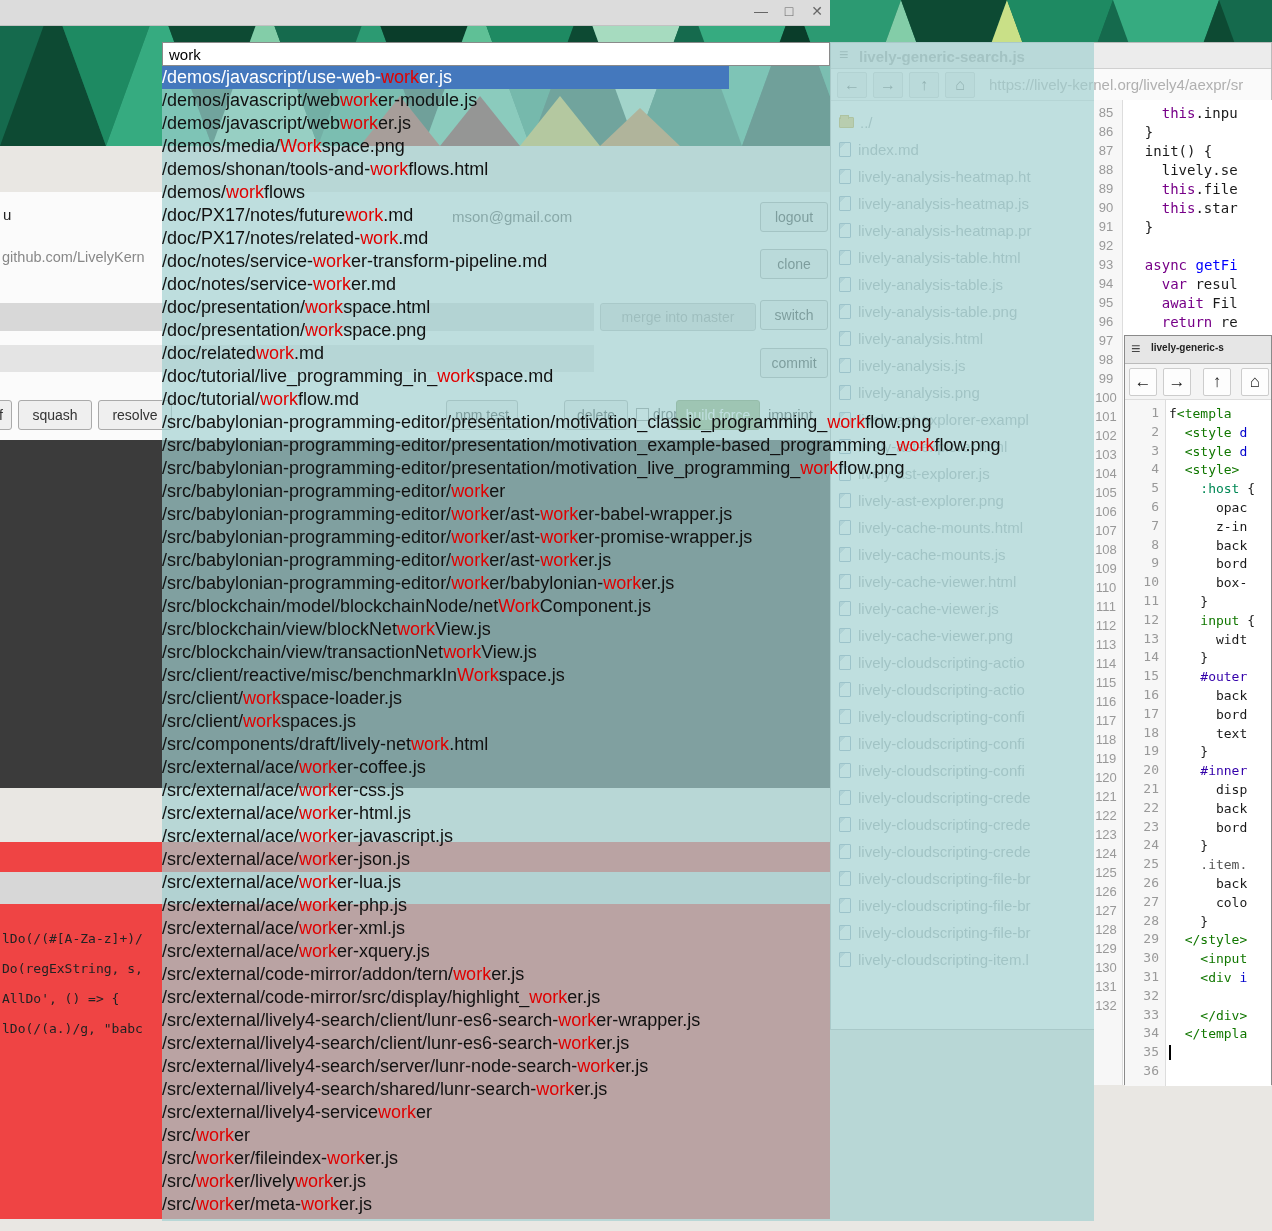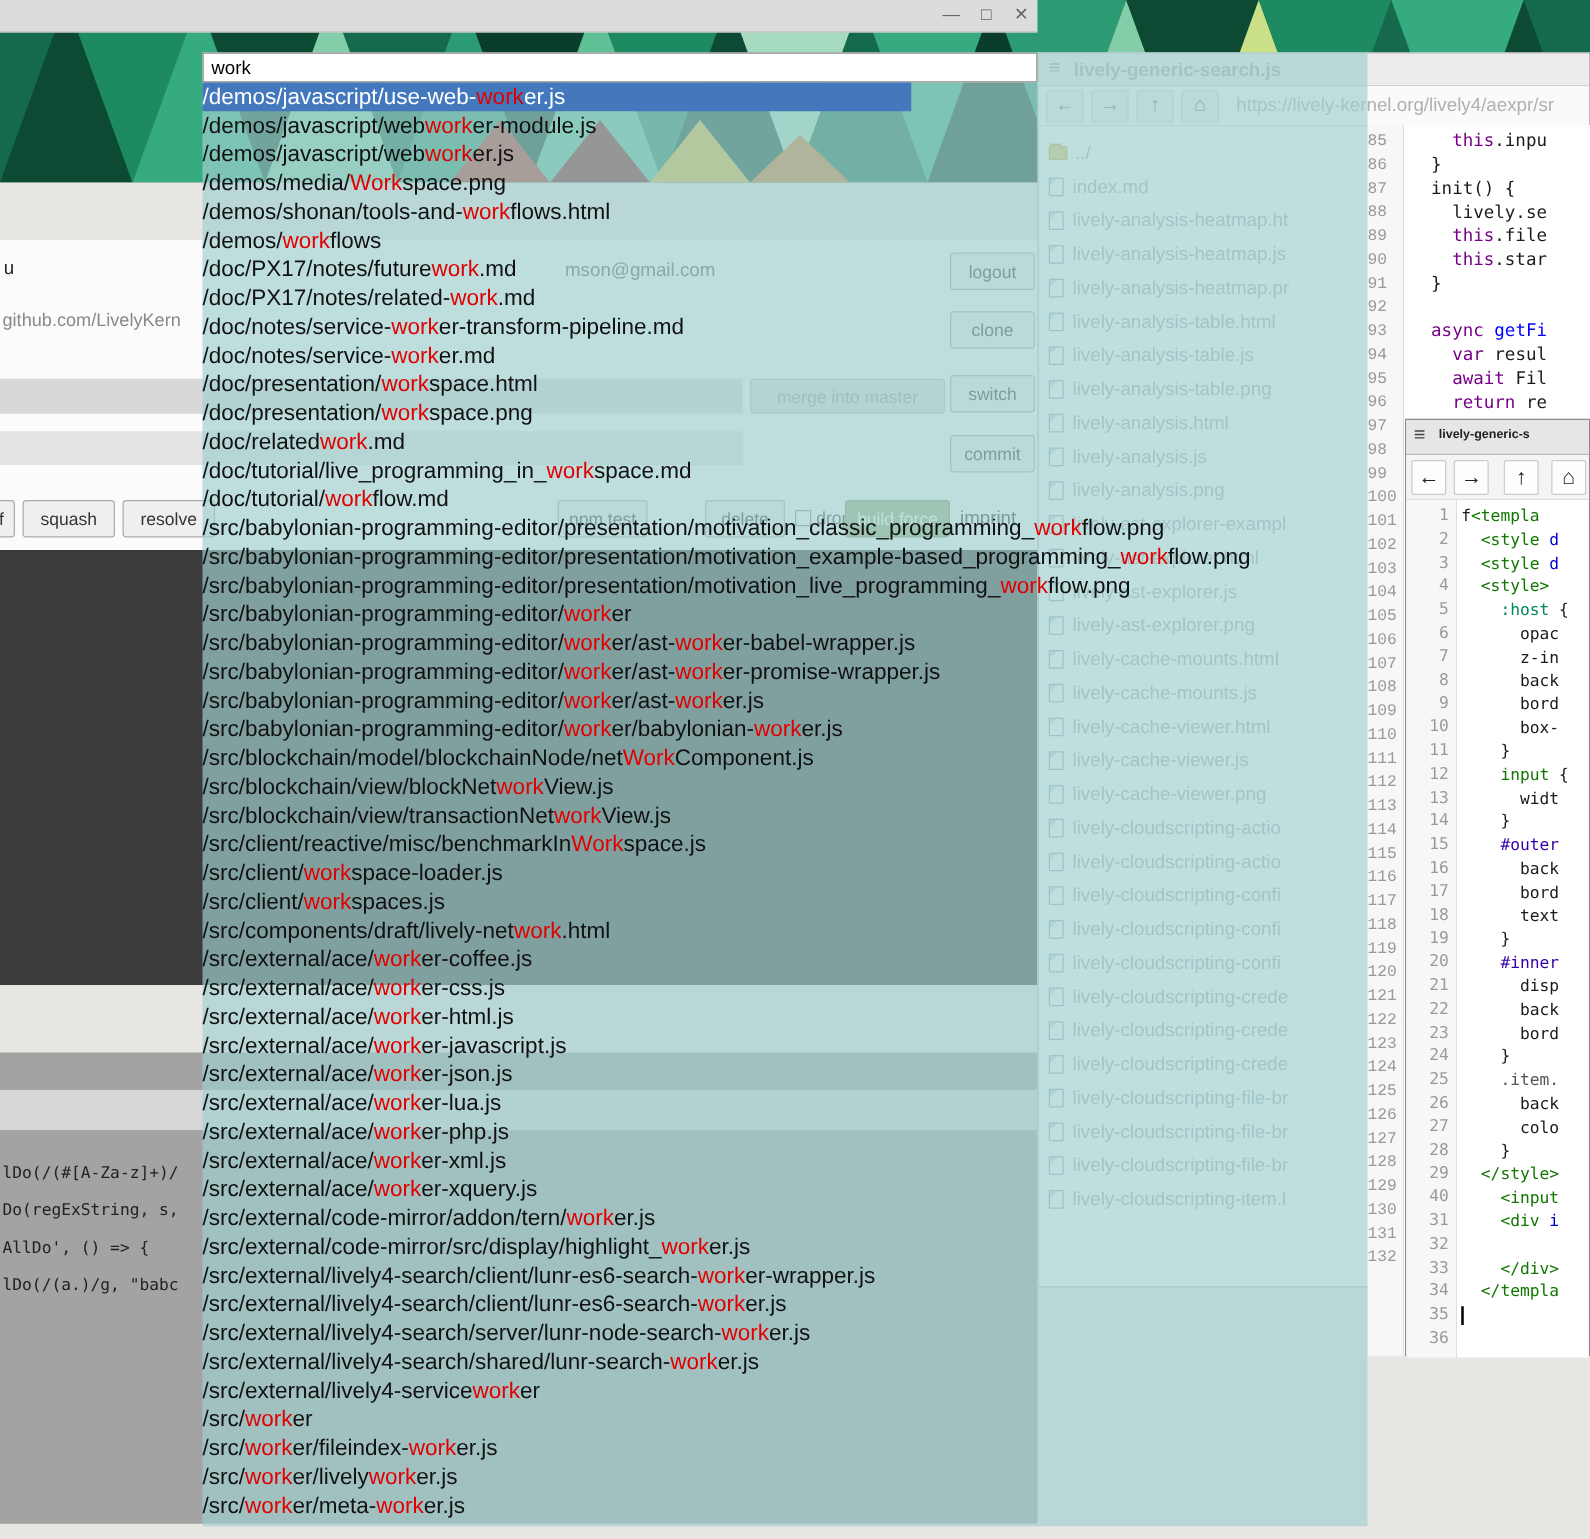--- a/index.html
+++ b/index.html
@@ -28,41 +28,41 @@
   .b-clip{left:-28px;top:208px;width:40px;text-align:right}
   .b-squash{left:18px;top:208px;width:74px}
   .b-resolve{left:98px;top:208px;width:74px}
   .b-npm{left:446px;top:208px;width:72px}
   .b-del{left:564px;top:208px;width:64px}
   .chk-wrap{position:absolute;left:636px;top:214px;display:flex;align-items:center;gap:4px;font-size:14px;color:#444}
   .chk{display:inline-block;width:13px;height:13px;border:1px solid #888;background:#fff}
   .b-build{left:676px;top:208px;width:84px;background:#9aad77;border-color:#7d925c;color:#fff}
   .imprint{position:absolute;left:768px;top:214px;font-size:15px;color:#2a2a2a}
   .dark-panel{position:absolute;left:0;top:440px;width:830px;height:348px;background:#3b3b3b;z-index:2}
-  .lower-window{position:absolute;left:0;top:842px;width:830px;height:377px;background:#a3a3a3;z-index:2}
+  .lower-window{position:absolute;left:0;top:842px;width:830px;height:377px;background:#ef4444;z-index:2}
   .lower-bar{position:absolute;left:0;top:30px;width:830px;height:32px;background:#d7d7d7}
   .lower-code{position:absolute;left:2px;top:82px;font-family:"DejaVu Sans Mono",monospace;font-size:13px;line-height:30px;color:#222;white-space:pre}
   
   .fb-window{position:absolute;left:830px;top:42px;width:442px;height:988px;background:#fff;border:1px solid #bbb;z-index:3}
   .fb-titlebar{position:absolute;left:0;top:0;width:100%;height:26px;background:#ececec;border-bottom:1px solid #d0d0d0}
   .fb-menu{position:absolute;left:8px;top:3px;font-size:16px;color:#999}
   .fb-title{position:absolute;left:28px;top:5px;font-size:15px;font-weight:bold;color:#a8a8a8;white-space:nowrap}
   .fb-navbar{position:absolute;left:0;top:26px;width:100%;height:32px;background:#fafafa;border-bottom:1px solid #e0e0e0}
   .navbtn{position:absolute;top:3px;width:30px;height:26px;background:#f0f0f0;border:1px solid #d5d5d5;border-radius:2px;font-size:16px;font-weight:bold;color:#777;line-height:22px;text-align:center}
   .fb-url{position:absolute;left:158px;top:7px;font-size:15px;color:#b0b0b0;white-space:nowrap}
   .fb-list{position:absolute;left:0;top:66px;width:100%}
   .fb-row{height:27px;display:flex;align-items:center;padding-left:8px;font-size:15px;color:#a3abae;white-space:nowrap;overflow:hidden}
   .ficon{display:inline-block;width:12px;height:15px;margin-right:7px;background:linear-gradient(135deg,#cfd8e2 4px,#fff 0);border:1px solid #93a7bd;border-radius:1px;flex:none}
   .dicon{display:inline-block;width:15px;height:11px;margin-right:6px;background:#e8c86a;border:1px solid #c9a740;border-radius:1px;position:relative;flex:none}
   .dicon::before{content:"";position:absolute;left:0;top:-3px;width:7px;height:3px;background:#e8c86a;border:1px solid #c9a740;border-bottom:none}
   
   .ed-back{position:absolute;left:1094px;top:100px;width:178px;height:985px;background:
     linear-gradient(to right,#f7f7f7 28px,#ddd 28px,#ddd 29px,#fff 29px);z-index:4;overflow:hidden;padding-top:3px}
   .ed-back .cm-line{height:19px;line-height:19px;white-space:pre}
-  .ed-back .cm-gutter{display:inline-block;width:24px;text-align:left;color:#999;font-family:Liberation Mono, monospace;font-size:13px;vertical-align:top}
+  .ed-back .cm-gutter{display:inline-block;width:24px;text-align:center;color:#999;font-family:Liberation Sans, sans-serif;font-size:13px;vertical-align:top}
   .ed-back .cm-code{font-family:"DejaVu Sans Mono",monospace;font-size:14px;margin-left:10px}
   .fe-window{position:absolute;left:1124px;top:335px;width:148px;height:750px;background:#fff;border:1px solid #8a8a8a;z-index:12}
   .fe-titlebar{position:absolute;left:0;top:0;width:100%;height:28px;background:#e6e6e6;border-bottom:1px solid #bbb;overflow:hidden;white-space:nowrap}
   .fe-menu{position:absolute;left:6px;top:4px;font-size:16px;color:#444}
   .fe-title{position:absolute;left:26px;top:6px;font-size:10px;font-weight:bold;color:#222;white-space:nowrap}
   .fe-navbar{position:absolute;left:0;top:28px;width:100%;height:36px;background:#f4f4f4;border-bottom:1px solid #ddd}
   .fe-navbar .navbtn{background:#fdfdfd;border-color:#ccc;color:#222;font-size:17px;top:4px;width:28px;height:28px;line-height:26px}
   .fe-code{position:absolute;left:0;top:64px;width:100%;height:686px;background:
     linear-gradient(to right,#f7f7f7 40px,#ddd 40px,#ddd 41px,#fff 41px);overflow:hidden;padding-top:4px}
   .fe-code .cm-line{height:18.8px;line-height:18.8px;white-space:pre}
@@ -453,21 +453,21 @@
       <div class="cm-line"><span class="cm-gutter">20</span><span class="cm-code"><span class="tk-pl">    </span><span class="tk-builtin">#inner</span></span></div>
       <div class="cm-line"><span class="cm-gutter">21</span><span class="cm-code"><span class="tk-pl">      disp</span></span></div>
       <div class="cm-line"><span class="cm-gutter">22</span><span class="cm-code"><span class="tk-pl">      back</span></span></div>
       <div class="cm-line"><span class="cm-gutter">23</span><span class="cm-code"><span class="tk-pl">      bord</span></span></div>
       <div class="cm-line"><span class="cm-gutter">24</span><span class="cm-code"><span class="tk-pl">    }</span></span></div>
       <div class="cm-line"><span class="cm-gutter">25</span><span class="cm-code"><span class="tk-pl">    </span><span class="tk-qual">.item.</span></span></div>
       <div class="cm-line"><span class="cm-gutter">26</span><span class="cm-code"><span class="tk-pl">      back</span></span></div>
       <div class="cm-line"><span class="cm-gutter">27</span><span class="cm-code"><span class="tk-pl">      colo</span></span></div>
       <div class="cm-line"><span class="cm-gutter">28</span><span class="cm-code"><span class="tk-pl">    }</span></span></div>
       <div class="cm-line"><span class="cm-gutter">29</span><span class="cm-code"><span class="tk-pl">  </span><span class="tk-tag">&lt;/style&gt;</span></span></div>
-      <div class="cm-line"><span class="cm-gutter">40</span><span class="cm-code"><span class="tk-pl">    </span><span class="tk-tag">&lt;input</span></span></div>
+      <div class="cm-line"><span class="cm-gutter">30</span><span class="cm-code"><span class="tk-pl">    </span><span class="tk-tag">&lt;input</span></span></div>
       <div class="cm-line"><span class="cm-gutter">31</span><span class="cm-code"><span class="tk-pl">    </span><span class="tk-tag">&lt;div</span><span class="tk-pl"> </span><span class="tk-attr">i</span></span></div>
       <div class="cm-line"><span class="cm-gutter">32</span><span class="cm-code"></span></div>
       <div class="cm-line"><span class="cm-gutter">33</span><span class="cm-code"><span class="tk-pl">    </span><span class="tk-tag">&lt;/div&gt;</span></span></div>
       <div class="cm-line"><span class="cm-gutter">34</span><span class="cm-code"><span class="tk-pl">  </span><span class="tk-tag">&lt;/templa</span></span></div>
       <div class="cm-line"><span class="cm-gutter">35</span><span class="cm-code"><span class="cursor"></span></span></div>
       <div class="cm-line"><span class="cm-gutter">36</span><span class="cm-code"></span></div>
     </div>
 </div>
 
 </body></html>

